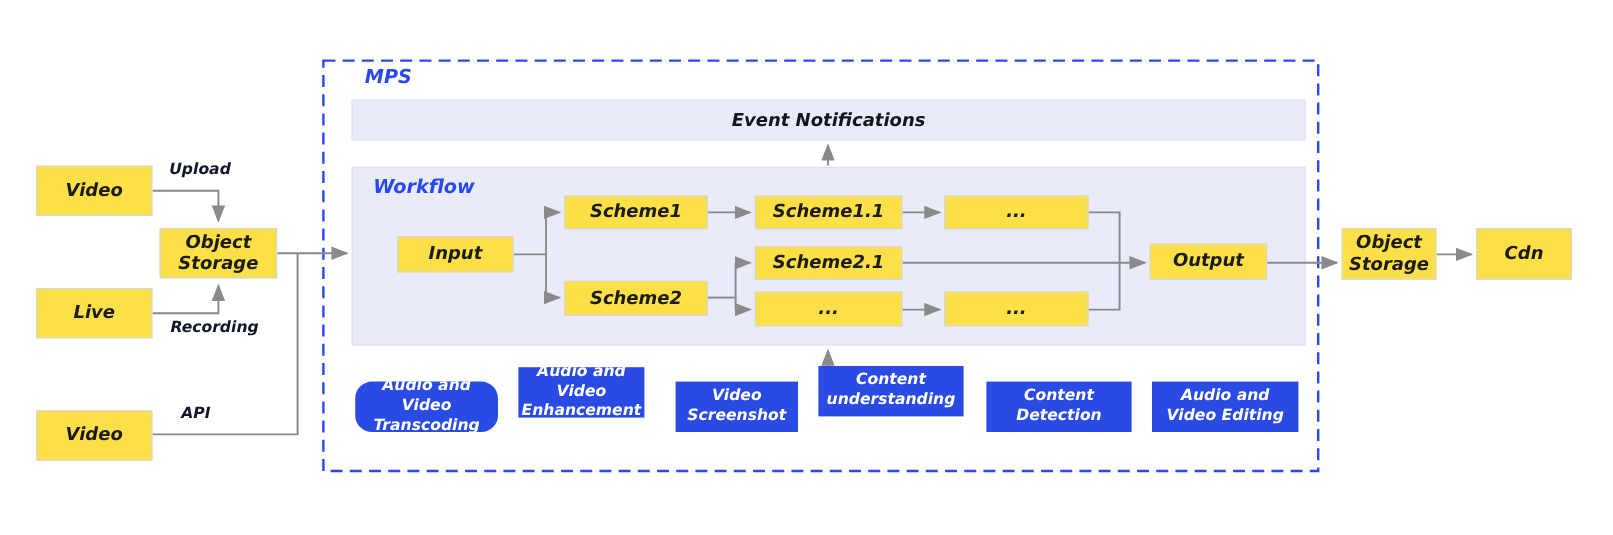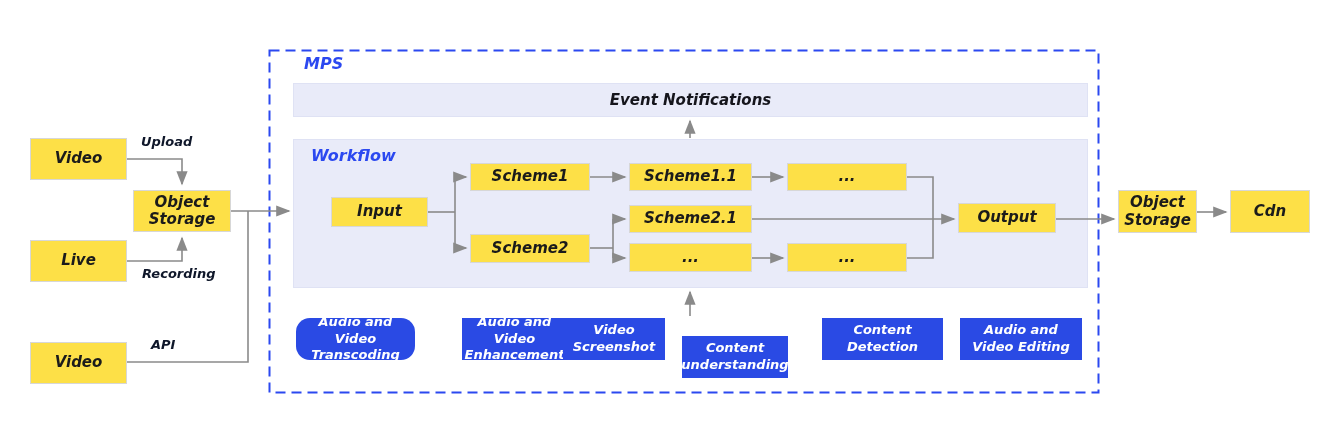--- a/index.html
+++ b/index.html
@@ -78,23 +78,23 @@
 
   <div class="abs node" style="left:629px;top:205px;width:123px;height:28px;">Scheme2.1</div>
 
   <div class="abs node" style="left:629px;top:243px;width:123px;height:29px;">...</div>
 
   <div class="abs node" style="left:787px;top:243px;width:120px;height:29px;">...</div>
 
   <div class="abs node" style="left:958px;top:203px;width:98px;height:30px;">Output</div>
 
   <div class="abs cap-btn" style="left:296px;top:318px;width:119px;height:42px;border-radius:14px;">Audio and Video Transcoding</div>
-  <div class="abs cap-btn" style="left:432px;top:318px;width:105px;height:42px;margin-left:30px;">Audio and Video Enhancement</div>
+  <div class="abs cap-btn" style="left:432px;top:306px;width:105px;height:42px;">Audio and Video Enhancement</div>
   <div class="abs cap-btn" style="left:563px;top:318px;width:102px;height:42px;">Video Screenshot</div>
-  <div class="abs cap-btn" style="left:682px;top:336px;width:106px;height:42px;">Content understanding</div>
+  <div class="abs cap-btn" style="left:682px;top:305px;width:121px;height:42px;">Content understanding</div>
   <div class="abs cap-btn" style="left:822px;top:318px;width:121px;height:42px;">Content Detection</div>
   <div class="abs cap-btn" style="left:960px;top:318px;width:122px;height:42px;">Audio and Video Editing</div>
 
   <div class="abs node" style="left:1118px;top:190px;width:79px;height:43px;padding:0 8px;">Object Storage</div>
 
   <div class="abs node" style="left:1230px;top:190px;width:80px;height:43px;">Cdn</div>
 
   <svg class="overlay" width="1344" height="446" viewBox="0 0 1344 446">
     <defs>
       <marker id="arr" markerWidth="9" markerHeight="8" refX="8" refY="3.5" orient="auto">

